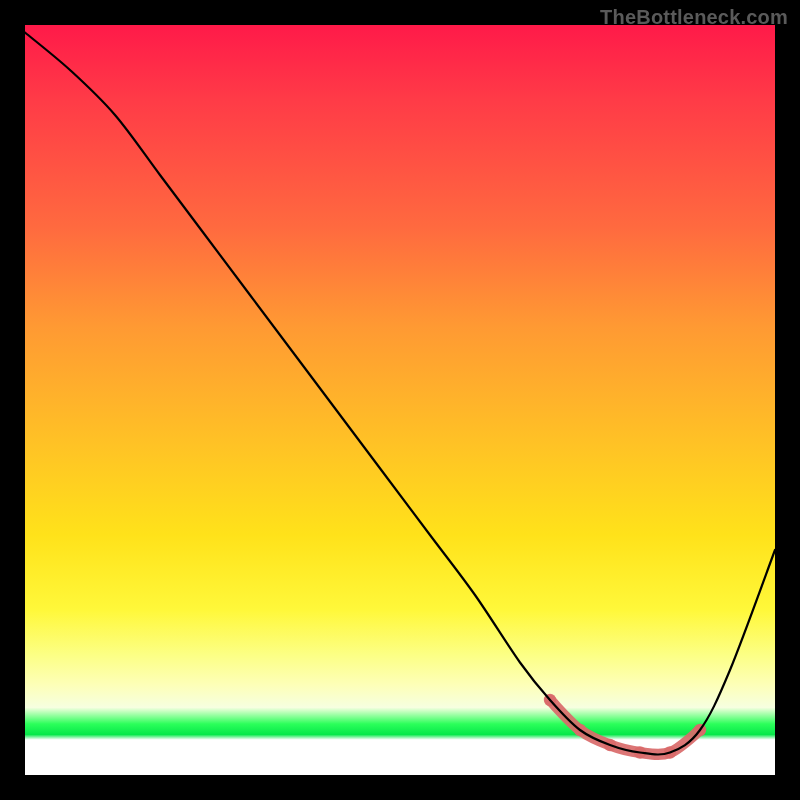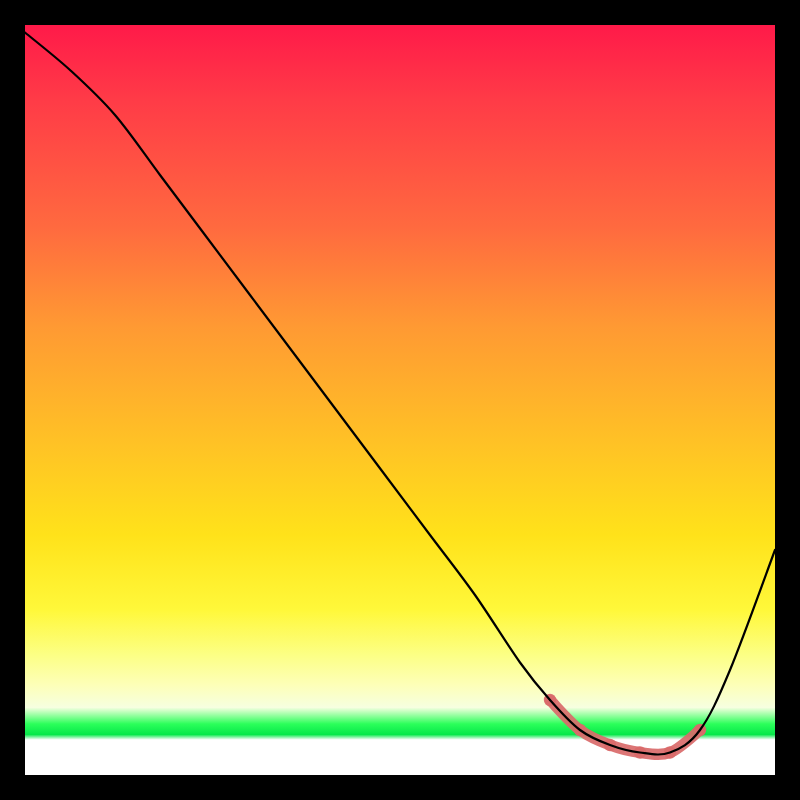--- a/index.html
+++ b/index.html
@@ -87,20 +87,21 @@
   .accent-dot {
     fill: #d96a6a;
     opacity: 0.92;
   }
 </style>
 </head>
 <body>
 
 <div class="frame">
 
+  <div class="watermark">TheBottleneck.com</div>
 
   <div class="plot-outer">
     <div class="gradient-panel"></div>
 
     <svg class="curve" viewBox="0 0 750 750" preserveAspectRatio="none">
 
       <g>
         <path class="accent-line" d="M 525.0 675.0 C 530.0 680.0, 545.0 697.5, 555.0 705.0 C 565.0 712.5, 575.0 716.3, 585.0 720.0 C 595.0 723.8, 605.0 726.3, 615.0 727.5 C 625.0 728.8, 635.0 731.3, 645.0 727.5 C 655.0 723.8, 670.0 708.8, 675.0 705.0" id="accent-path"></path>
 
         <g id="accent-dots">

